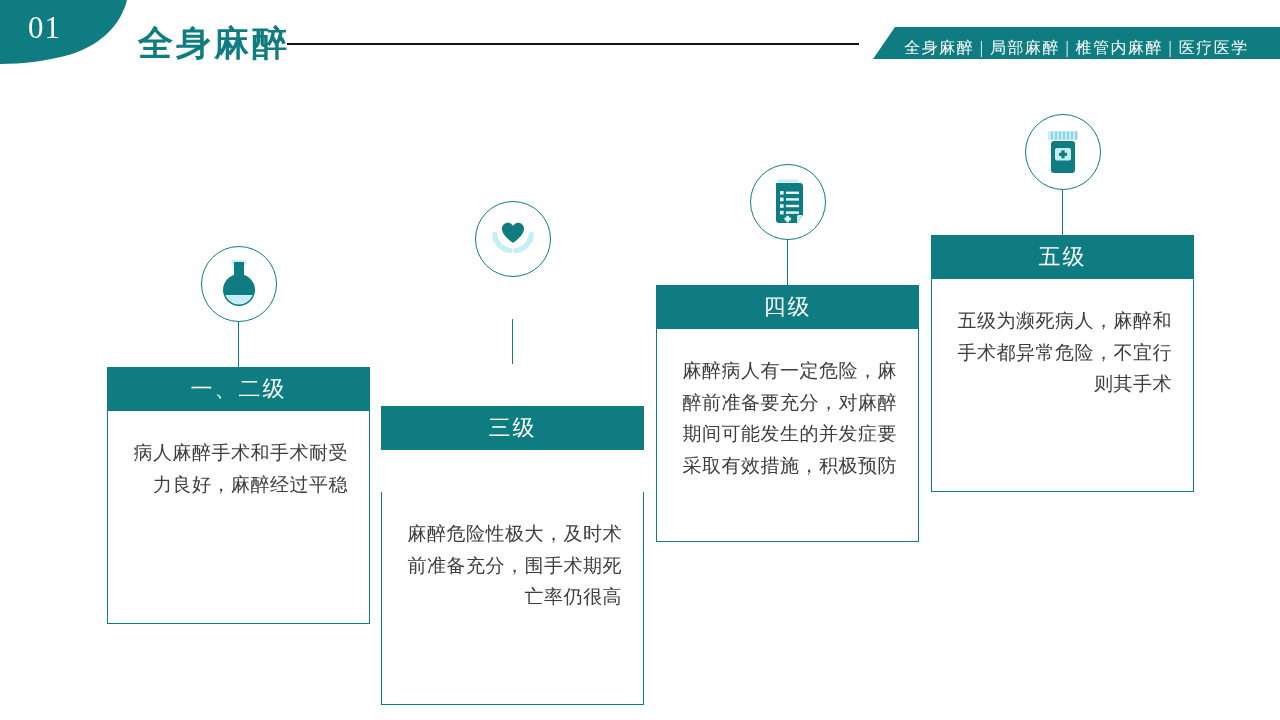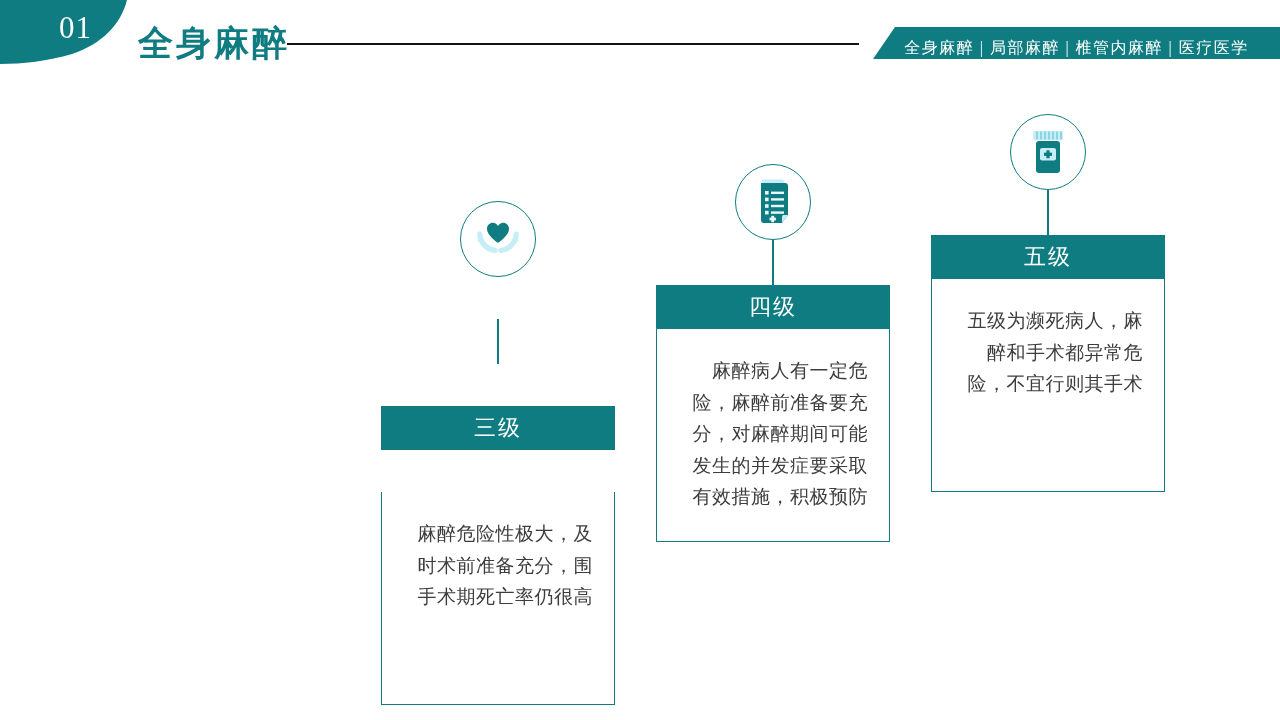--- a/index.html
+++ b/index.html
@@ -14,21 +14,21 @@
   html,body{background:#888;}
   body{font-family:"Liberation Serif","DejaVu Serif",serif;}
   .slide{
     position:relative;width:1280px;height:720px;background:#ffffff;
     overflow:hidden;margin:0 auto;
   }
   
   .blob{position:absolute;left:0;top:0;width:130px;height:68px;}
   .slide-num{
     position:absolute;left:28px;top:10px;color:#ffffff;
-    font-size:31px;letter-spacing:1px;margin-left:31px;
+    font-size:31px;letter-spacing:1px;
   }
   
   .page-title{
     position:absolute;left:138px;top:20px;color:var(--teal);
     font-size:35px;letter-spacing:3px;font-weight:600;
   }
   .divider{
     position:absolute;left:287px;top:43px;width:572px;height:2px;
     background:var(--line);
   }
@@ -36,21 +36,21 @@
   .banner{
     position:absolute;right:0;top:27px;width:407px;height:32px;
     background:var(--teal);
     clip-path:polygon(22px 0,100% 0,100% 100%,0 100%);
     display:flex;align-items:flex-end;justify-content:center;
   }
   .banner span{
     color:#ffffff;font-size:16px;letter-spacing:1.5px;white-space:nowrap;
   }
   
-  .card-group{position:absolute;width:234px;display:flex;flex-direction:column;align-items:center;}
+  .card-group{position:absolute;width:263px;display:flex;flex-direction:column;align-items:center;}
   .icon-circle{
     width:76px;height:76px;border:1.5px solid var(--teal);border-radius:50%;
     background:#ffffff;display:flex;align-items:center;justify-content:center;
     flex:0 0 auto;
   }
   .connector{width:1.5px;height:45px;background:var(--teal);flex:0 0 auto;}
   .card-header{
     width:100%;height:44px;background:var(--teal);color:#ffffff;
     display:flex;align-items:center;justify-content:center;
     font-size:22px;letter-spacing:2px;flex:0 0 auto;
@@ -77,20 +77,38 @@
   </svg>
   <div class="slide-num">01</div>
 
   <div class="page-title">全身麻醉</div>
   <div class="divider"></div>
 
   <div class="banner">
     <span>全身麻醉 | 局部麻醉 | 椎管内麻醉 | 医疗医学</span>
   </div>
 
+  <div class="card-group g1">
+    <div class="icon-circle">
+      <svg width="40" height="48" viewBox="0 0 40 48" aria-hidden="true">
+        <defs>
+            <clipPath id="bulbClip">
+              <circle cx="20" cy="30" r="14.5"></circle>
+            </clipPath>
+          </defs>
+        <rect x="12.5" y="0" width="15" height="5" rx="1.5" fill="#c5eef6"></rect>
+        <rect x="15" y="2" width="10" height="18" fill="#0e7c81"></rect>
+        <circle cx="20" cy="30" r="16" fill="#0e7c81"></circle>
+        <rect x="4" y="35" width="32" height="11" fill="#c5eef6" clip-path="url(#bulbClip)"></rect>
+      </svg>
+    </div>
+    <div class="connector"></div>
+    <div class="card-header">一、二级</div>
+    <div class="card-body">病人麻醉手术和手术耐受力良好，麻醉经过平稳</div>
+  </div>
 
   <div class="card-group g2">
     <div class="icon-circle">
       <svg width="46" height="40" viewBox="0 0 48 40" aria-hidden="true">
         <path d="M24 24 C24 24 12.5 16.5 12.5 9.5 C12.5 5.5 15.5 3 18.5 3 C21 3 23 4.5 24 6.5 C25 4.5 27 3 29.5 3 C32.5 3 35.5 5.5 35.5 9.5 C35.5 16.5 24 24 24 24 Z" fill="#0e7c81"></path>
         <path d="M5 15 A 18 18 0 0 0 21 32" stroke="#c5eef6" stroke-width="5.5" fill="none" stroke-linecap="round"></path>
         <path d="M43 15 A 18 18 0 0 1 27 32" stroke="#c5eef6" stroke-width="5.5" fill="none" stroke-linecap="round"></path>
         <path d="M3 15 L9 21 L3 23 Z" fill="#c5eef6"></path>
         <path d="M45 15 L39 21 L45 23 Z" fill="#c5eef6"></path>
       </svg>

